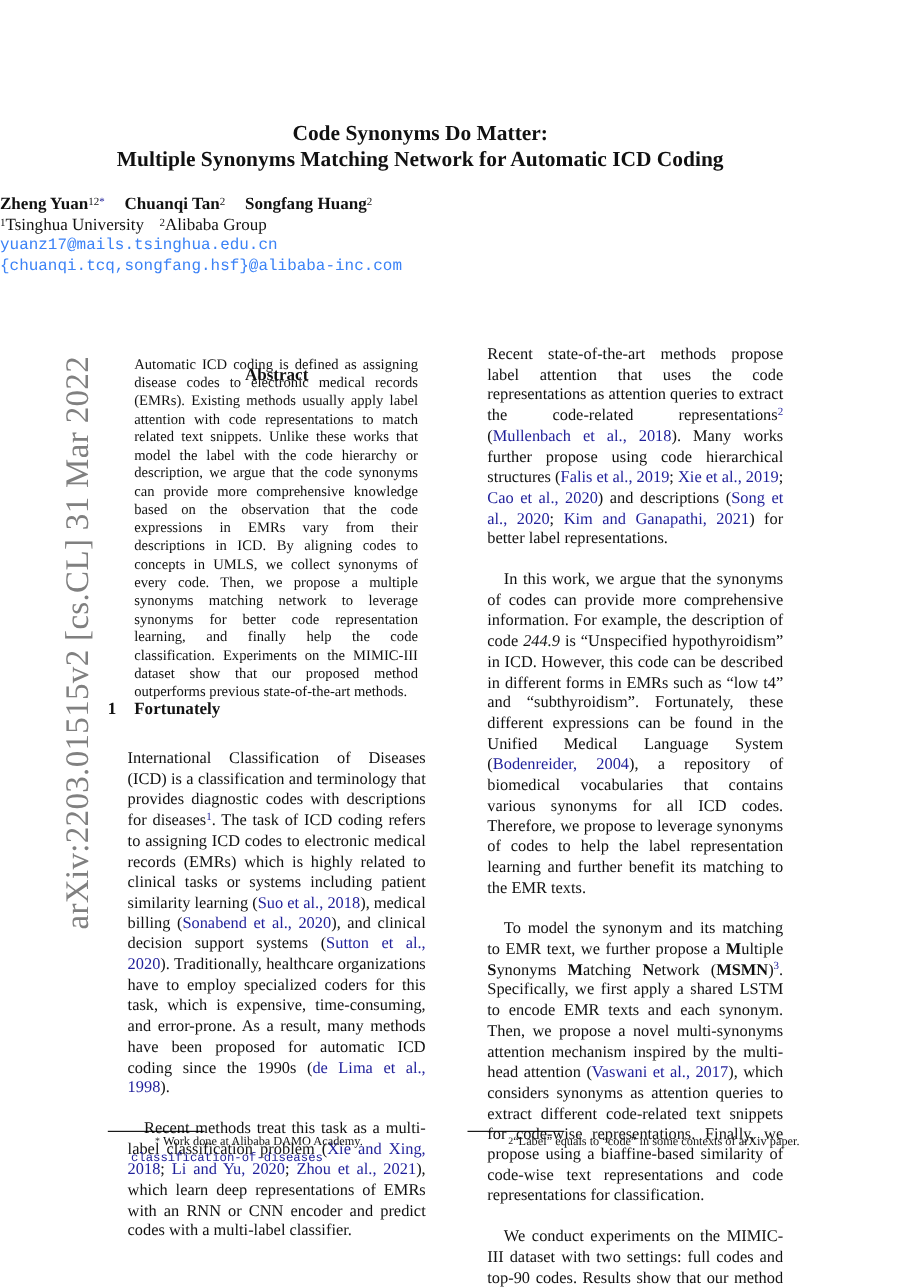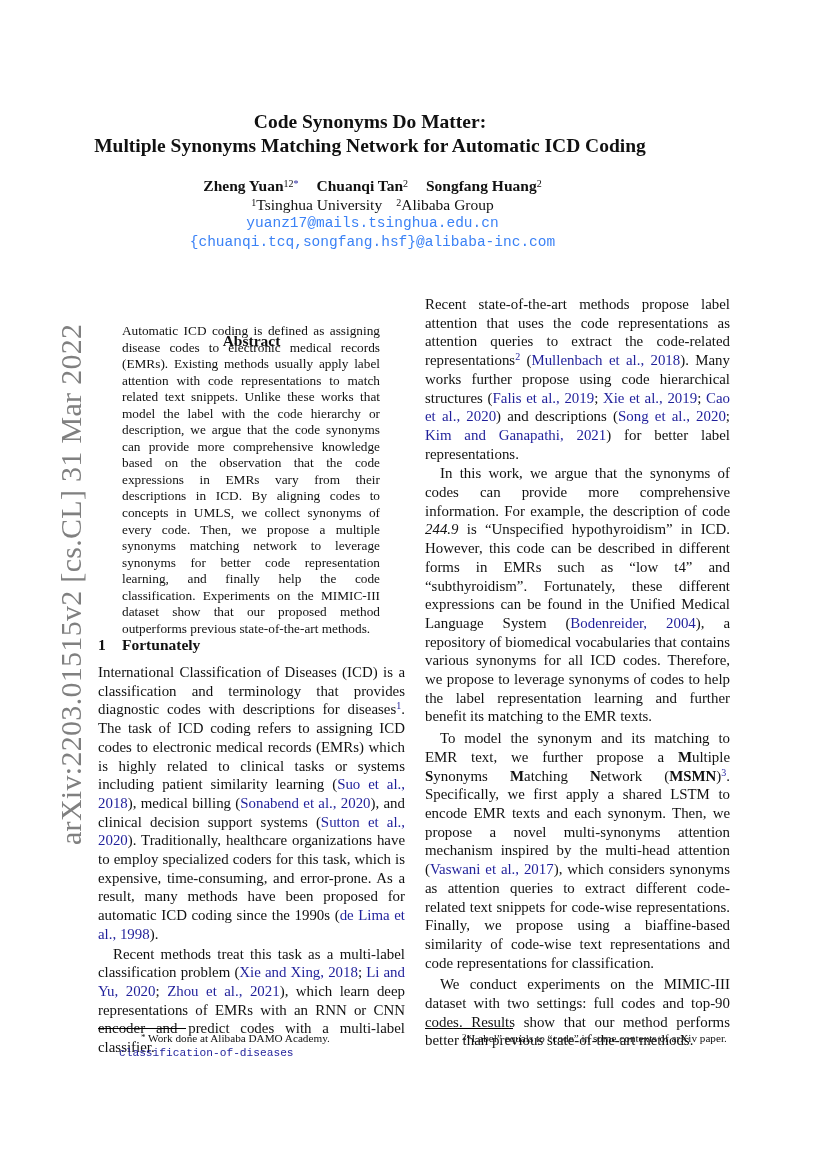--- a/index.html
+++ b/index.html
@@ -1,30 +1,30 @@
 <!DOCTYPE html>
 <html><head>
 <meta charset="utf-8">
 <style>
   html, body { margin:0; padding:0; background:#ffffff; }
   body { width:827px; height:1170px; position:relative; overflow:hidden;
          font-family:"Liberation Serif", serif; color:#111; }
   .abs { position:absolute; }
-  .title { left:0; width:740px; text-align:center; font-weight:bold; font-size:19.5px; line-height:24px; top:110px; }
-  .authors { left:0; width:745px; text-align:center; top:176px; font-size:15.5px; line-height:19px; }
+  .title { left:12px; width:740px; text-align:center; font-weight:bold; font-size:19.5px; line-height:24px; top:110px; }
+  .authors { left:0; width:745px; top:176px; font-size:15.5px; line-height:19px; }
   .authors b { font-weight:bold; }
   .authors sup { font-size:10px; vertical-align:top; position:relative; top:-2px; }
   .authors .gap { display:inline-block; width:14px; }
   .mono { font-family:"Liberation Mono", monospace; font-size:14.5px; color:#3b82f6; }
   .stamp { left:8px; top:330px; width:44px; height:520px; }
   .stamp span { position:absolute; left:0; top:0; transform-origin:0 0;
       transform: translate(46px, 515px) rotate(-90deg);
       white-space:nowrap; font-size:30px; color:#808080; letter-spacing:0.3px; }
   .col { position:absolute; font-size:14.9px; line-height:18.7px; text-align:justify; hyphens:none; }
-  .col p { margin:0; }
+  .col p { margin:18px; }
   .left { left:98px; width:307px; }
   .right { left:425px; width:305px; }
   .ind { text-indent:15px; }
   .cite { color:#1f1f9a; }
   .abstract-h { left:98px; width:307px; text-align:center; top:295px; font-weight:bold; font-size:15.5px;margin-top:37px; }
   .abstract { left:122px; width:258px; top:323px; font-size:13.3px; line-height:16.55px; text-align:justify; }
   .sec { left:98px; top:636px; font-weight:bold; font-size:15.5px; }
   .sec .num { display:inline-block; width:24px; }
   .fnrule { height:1px; background:#000; width:88px; }
   .fn { font-size:11.2px; line-height:14px;margin-left:21px; }

